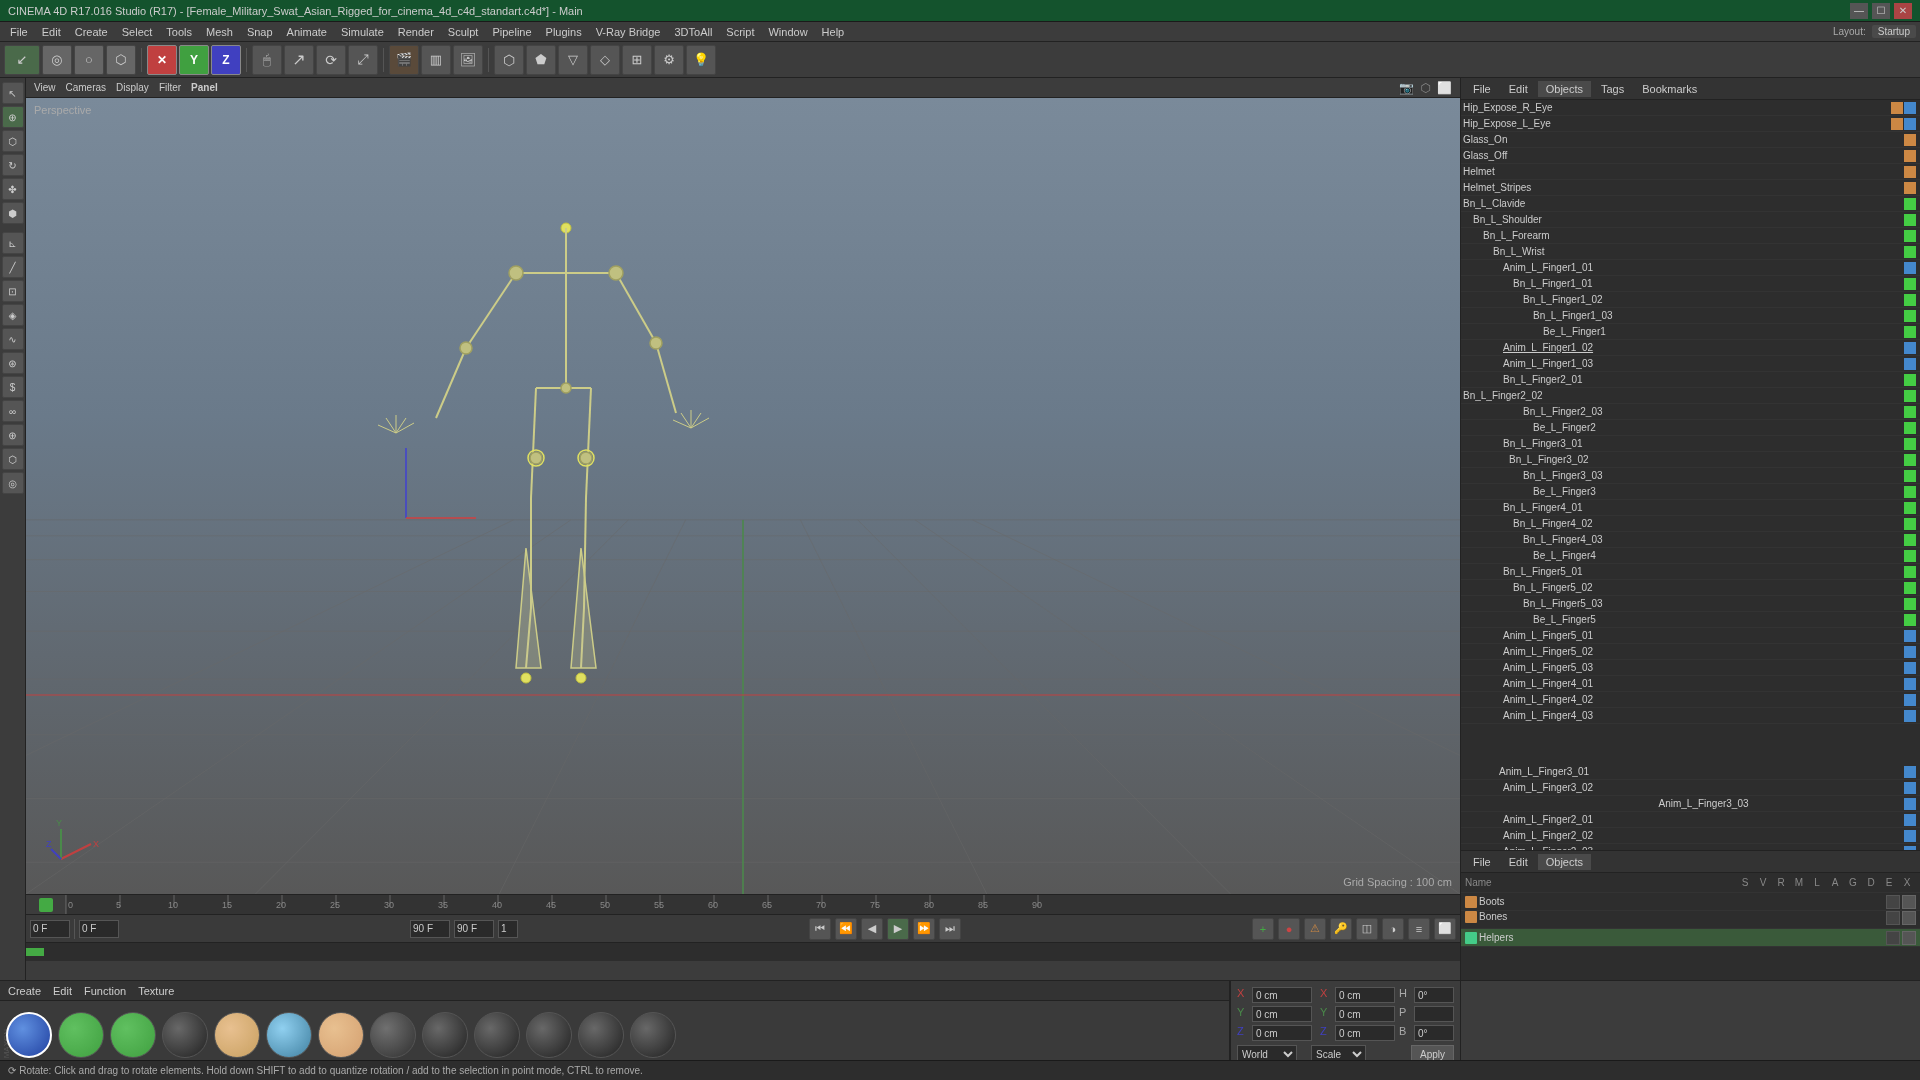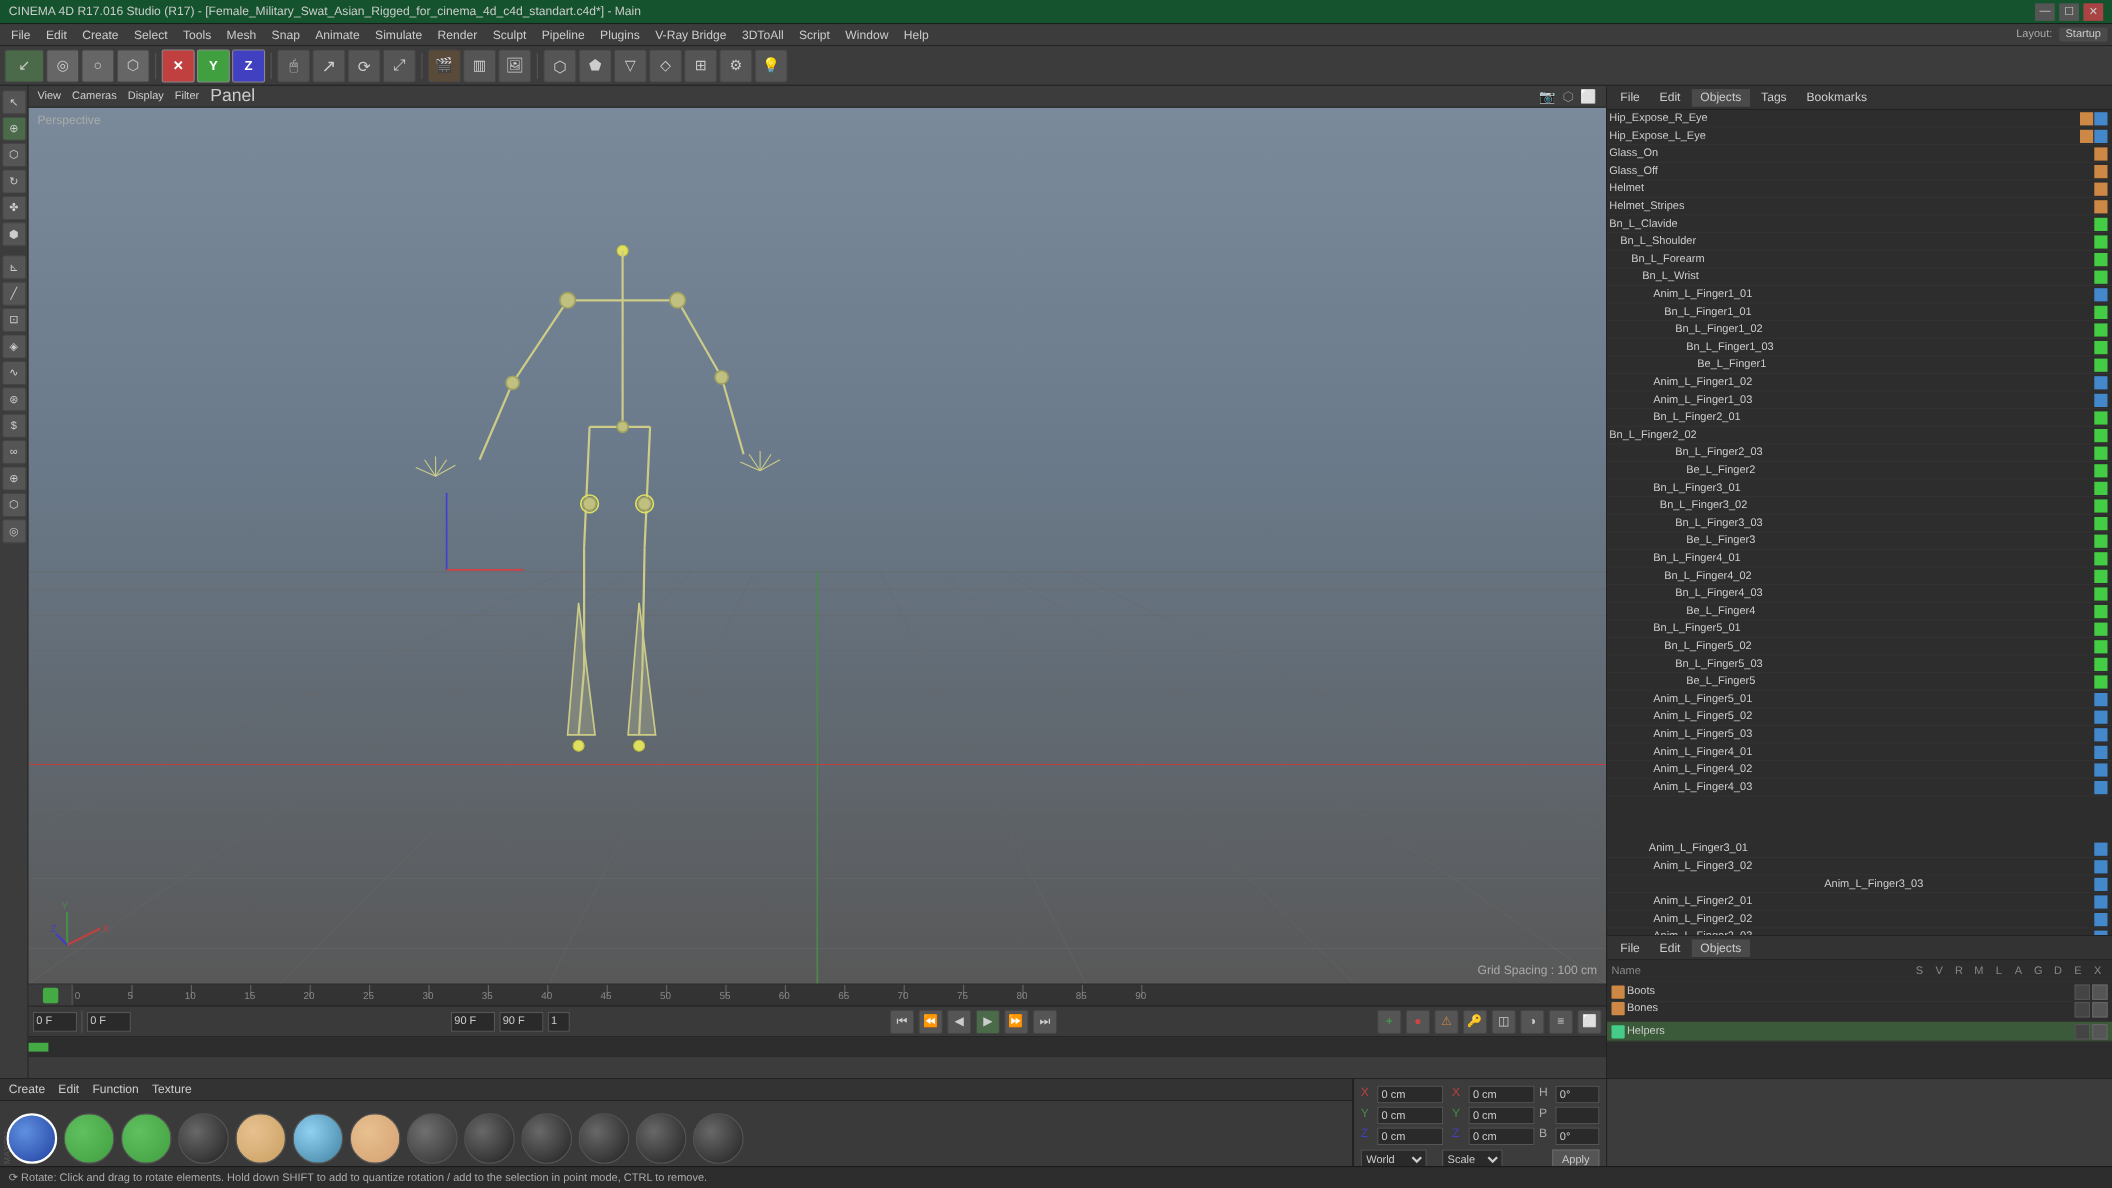--- a/index.html
+++ b/index.html
@@ -402,21 +402,21 @@
       <div class="side-btn">◎</div>
     </div>
 
     <div id="viewport-and-timeline">
 
       <div id="viewport-menubar">
         <span class="menu-item" style="font-size:10px;padding:1px 4px;">View</span>
         <span class="menu-item" style="font-size:10px;padding:1px 4px;">Cameras</span>
         <span class="menu-item" style="font-size:10px;padding:1px 4px;">Display</span>
         <span class="menu-item" style="font-size:10px;padding:1px 4px;">Filter</span>
-        <span class="menu-item" style="font-size:16px;padding:1px 4px;">Panel</span>
+        <span class="menu-item" style="font-size:10px;padding:1px 4px;font-weight:bold;">Panel</span>
         <div style="flex:1"></div>
         <span style="color:#888;font-size:12px;margin-right:4px;">📷</span>
         <span style="color:#888;font-size:12px;margin-right:4px;">⬡</span>
         <span style="color:#888;font-size:12px;margin-right:4px;">⬜</span>
       </div>
 
       <div id="viewport-area">
 
         <svg class="grid-svg" xmlns="http://www.w3.org/2000/svg">
           <defs>
@@ -729,21 +729,21 @@
             <div class="obj-icons">
               <div class="green-sq"></div>
             </div>
           </div>
           <div class="obj-row" style="padding-left: 82px;">
             <span class="obj-name">Be_L_Finger1</span>
             <div class="obj-icons">
               <div class="green-sq"></div>
             </div>
           </div>
-          <div class="obj-row" style="padding-left: 42px;">
+          <div class="obj-row" style="padding-left: 42px; text-decoration: underline;">
             <span class="obj-name">Anim_L_Finger1_02</span>
             <div class="obj-icons">
               <div class="blue-sq"></div>
             </div>
           </div>
           <div class="obj-row" style="padding-left: 42px;">
             <span class="obj-name">Anim_L_Finger1_03</span>
             <div class="obj-icons">
               <div class="blue-sq"></div>
             </div>

